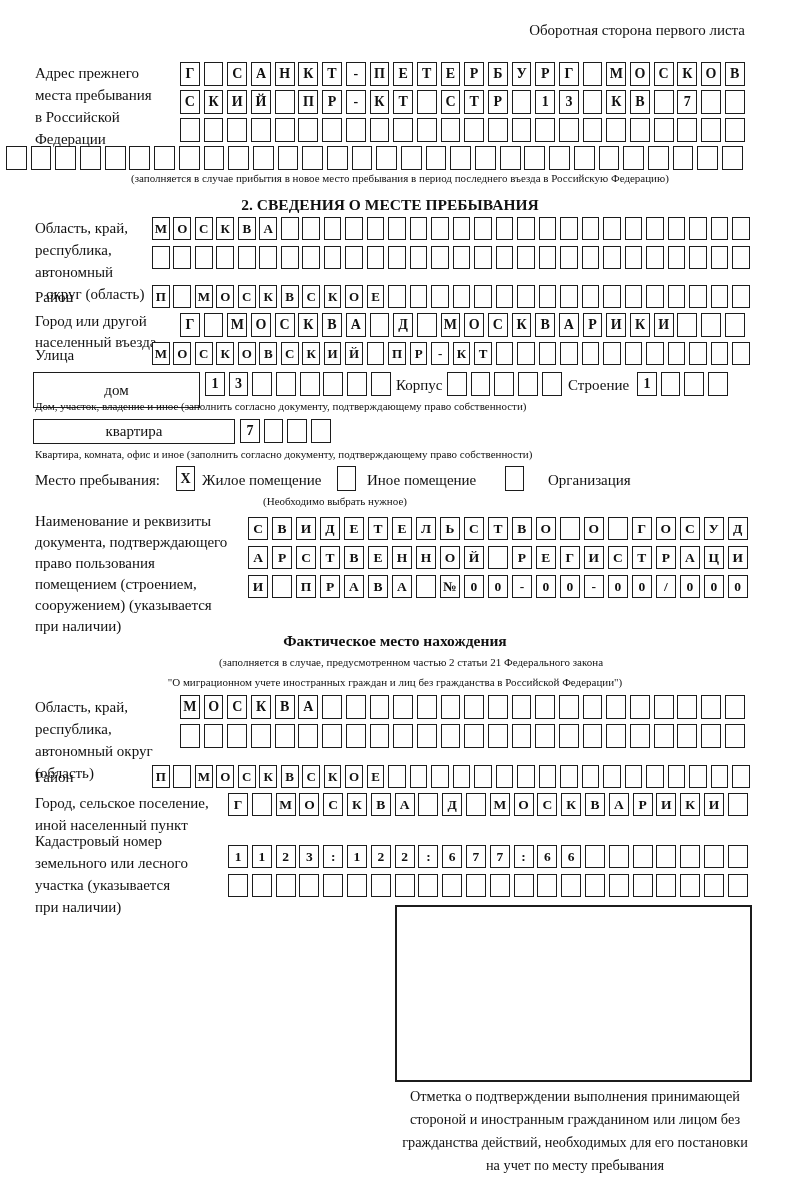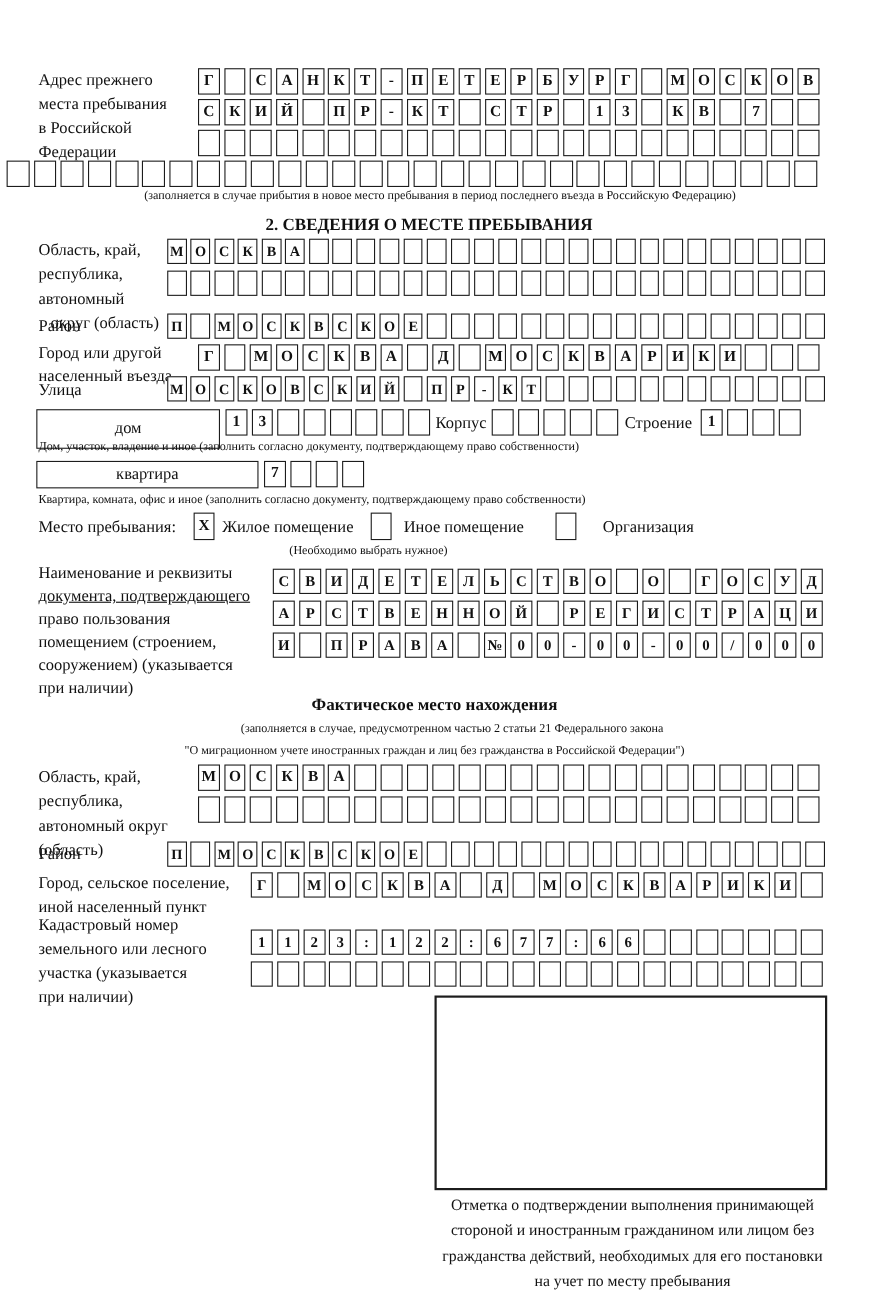--- a/index.html
+++ b/index.html
@@ -22,20 +22,21 @@
   .chk{position:absolute;box-sizing:border-box;border:1.8px solid #1c1c1c;width:19px;height:25px;
        display:flex;align-items:center;justify-content:center;font-size:14px;font-weight:700;background:#fff;}
   .bigbox{position:absolute;box-sizing:border-box;border:2px solid #1c1c1c;background:#fff;}
   .conf{position:absolute;font-size:14.3px;line-height:23px;text-align:center;}
 </style>
 </head>
 <body>
 
 <div class="page">
 
+  <div class="lbl" style="left:400px;top:20px;width:345px;text-align:right;">Оборотная сторона первого листа</div>
 
   <div>
     <div class="lbl" style="left:35px;top:63px;">Адрес прежнего</div>
     <div class="lbl" style="left:35px;top:85px;">места пребывания</div>
     <div class="lbl" style="left:35px;top:107px;">в Российской</div>
     <div class="lbl" style="left:35px;top:129px;">Федерации</div>
   </div>
   <div class="cells rw" style="left:180px;top:62px;">
       <span class="cell">Г</span>
       <span class="cell"></span>
@@ -351,21 +352,21 @@
   <div class="chk" style="left:176px;top:466px;">X</div>
   <div class="lbl" style="left:202px;top:470px;">Жилое помещение</div>
   <div class="chk" style="left:337px;top:466px;"></div>
   <div class="lbl" style="left:367px;top:470px;">Иное помещение</div>
   <div class="chk" style="left:505px;top:466px;"></div>
   <div class="lbl" style="left:548px;top:470px;">Организация</div>
   <div class="cap center" style="left:115px;top:495px;width:440px;">(Необходимо выбрать нужное)</div>
 
   <div>
     <div class="lbl" style="left:35px;top:511px;">Наименование и реквизиты</div>
-    <div class="lbl" style="left:35px;top:532px;text-decoration:underline;">документа, подтверждающего</div>
+    <div class="lbl" style="left:35px;top:532px;">документа, подтверждающего</div>
     <div class="lbl" style="left:35px;top:553px;">право пользования</div>
     <div class="lbl" style="left:35px;top:574px;">помещением (строением,</div>
     <div class="lbl" style="left:35px;top:595px;">сооружением) (указывается</div>
     <div class="lbl" style="left:35px;top:616px;">при наличии)</div>
   </div>
   <div class="cells rd" style="left:248px;top:517px;">
       <span class="cell">С</span>
       <span class="cell">В</span>
       <span class="cell">И</span>
       <span class="cell">Д</span>

